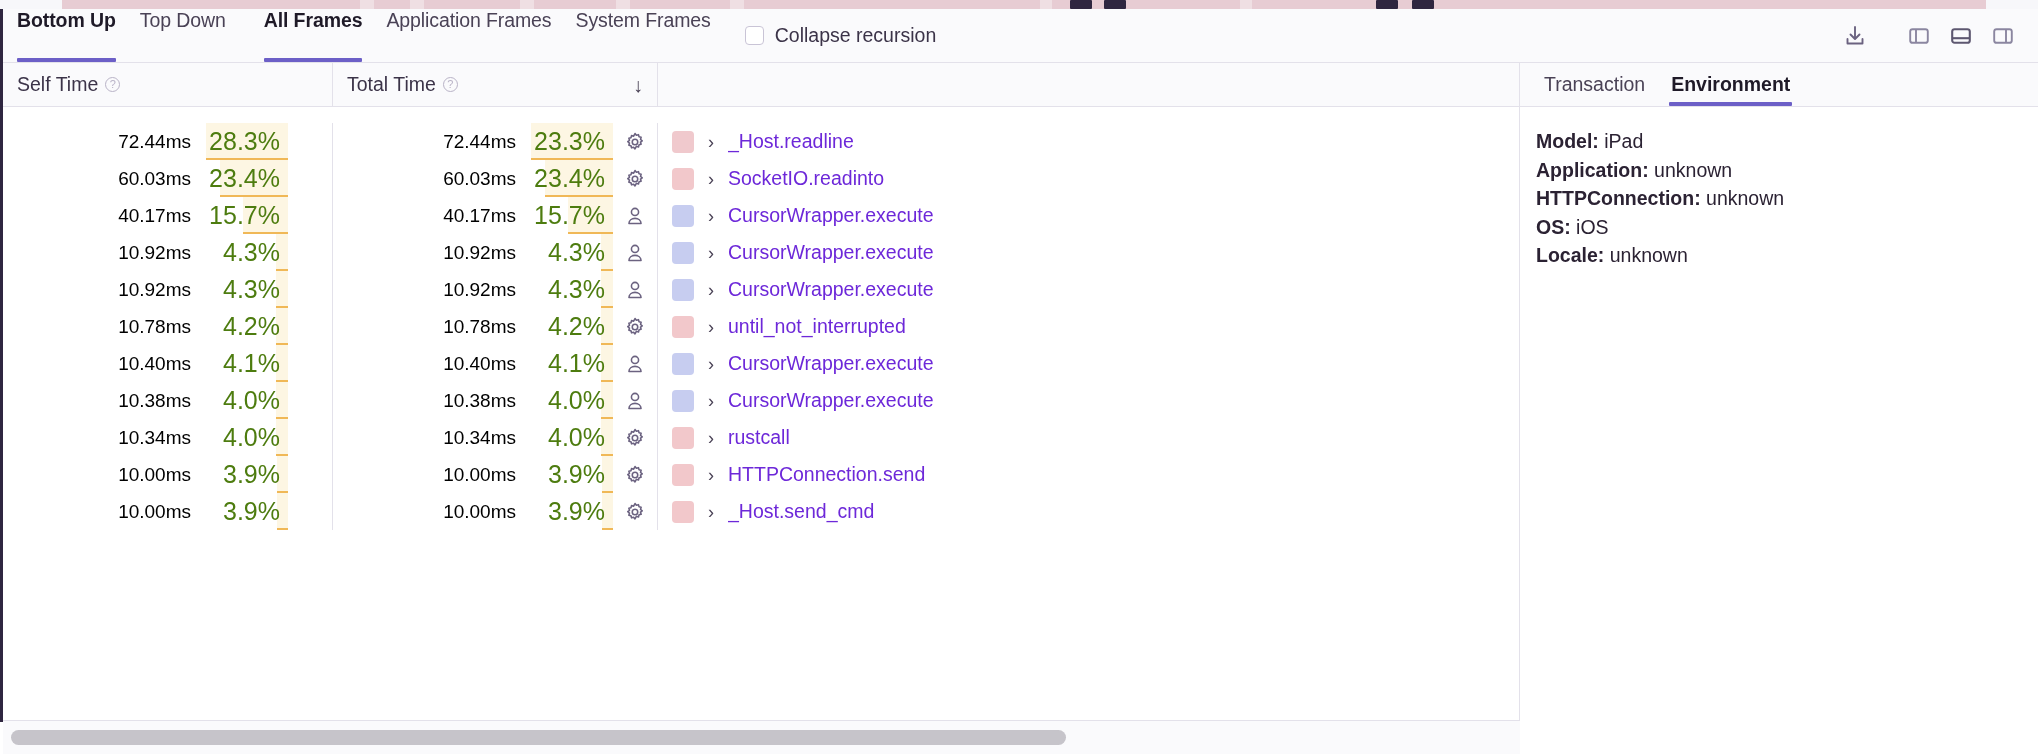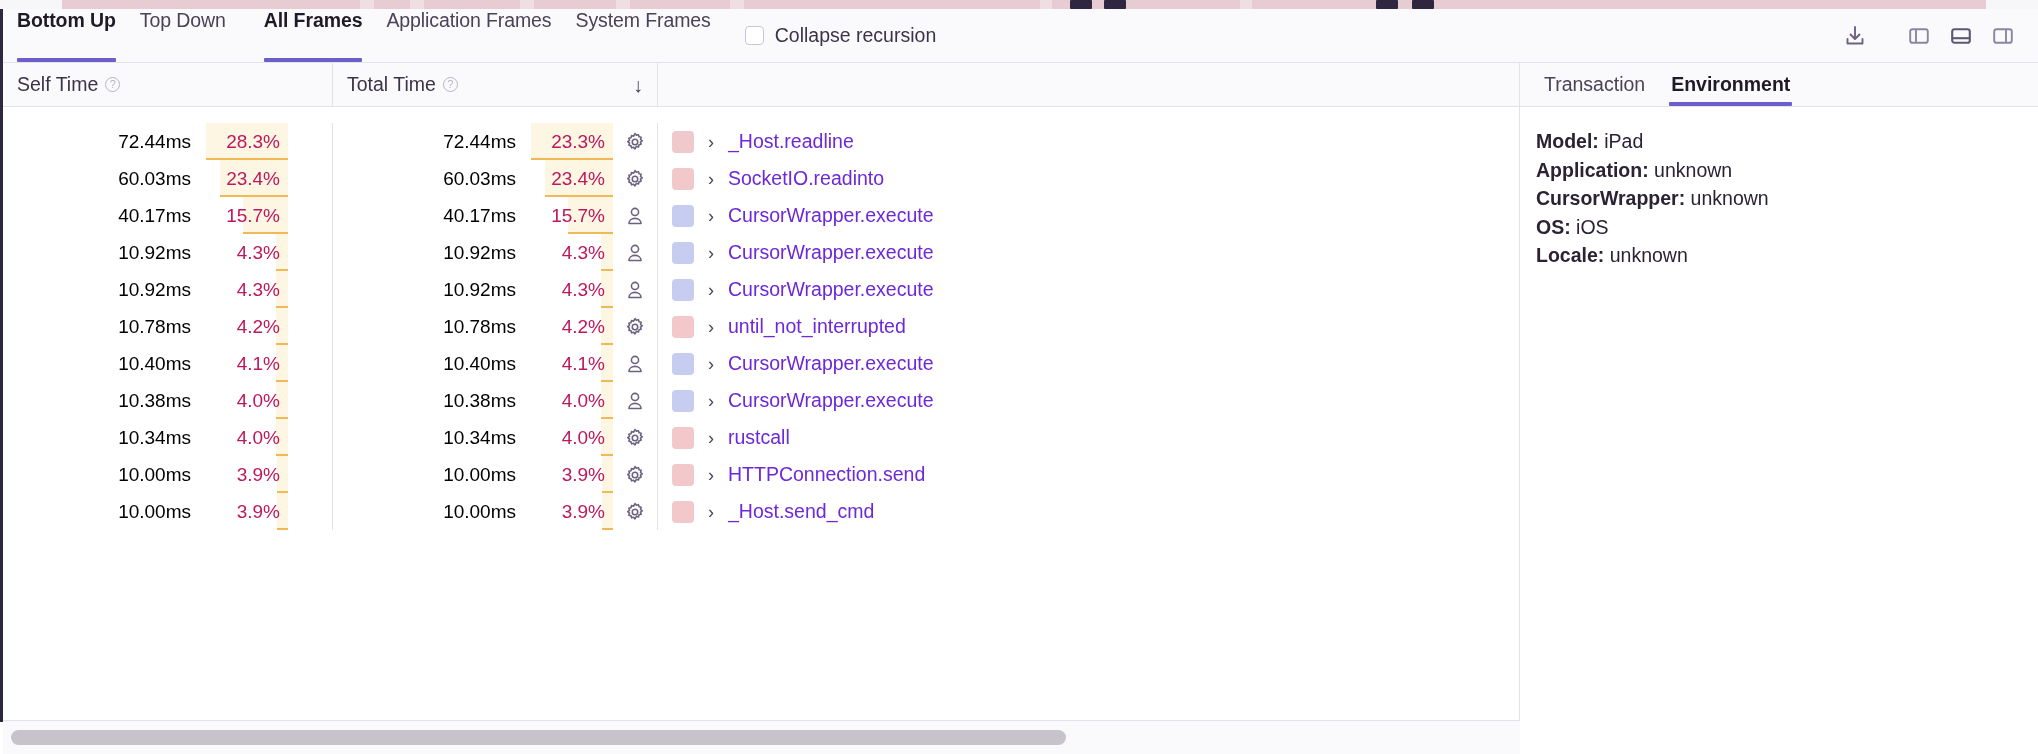--- a/index.html
+++ b/index.html
@@ -109,21 +109,21 @@
   .cell-self { width: 330px; }
   .cell-total { width: 325px; }
 
   .ms {
     flex: 1 1 auto; display: flex; align-items: center; justify-content: flex-end;
     font-size: 19px; color: #000000; padding-right: 15px; white-space: nowrap;
   }
   .pct {
     position: relative; width: 82px; flex: none;
     display: flex; align-items: center; justify-content: flex-end;
-    font-size: 19px; color: #be185d; padding-right: 8px; white-space: nowrap; border-radius: 12px;
+    font-size: 25px; color: #4d7c0f; padding-right: 8px; white-space: nowrap; border-radius: 12px;
   }
   .pct .bar {
     position: absolute; right: 0; top: 0; bottom: 0;
     background: #fdf6e3;
   }
   .pct .bar::after {
     content: ""; position: absolute; left: 0; right: 0; bottom: 0;
     height: 2px; background: #f0b857;
   }
   .pct .val { position: relative; z-index: 2; }
@@ -590,21 +590,21 @@
           <span>Transaction</span>
         </div>
         <div class="dtab-gap"></div>
         <div class="dtab active">
           <span>Environment</span>
         </div>
       </div>
       <div class="detail-body" id="detail-body">
           <div class="kv"><b>Model:</b> <span>iPad</span></div>
           <div class="kv"><b>Application:</b> <span>unknown</span></div>
-          <div class="kv"><b>CursorWrapper:</b> <span>unknown</span></div>
+          <div class="kv"><b>HTTPConnection:</b> <span>unknown</span></div>
           <div class="kv"><b>OS:</b> <span>iOS</span></div>
           <div class="kv"><b>Locale:</b> <span>unknown</span></div>
         </div>
     </div>
 
   </div>
 
   <div class="scroll-right-fill"></div>
   <div class="scroll-area">
     <div class="scroll-thumb"></div>

